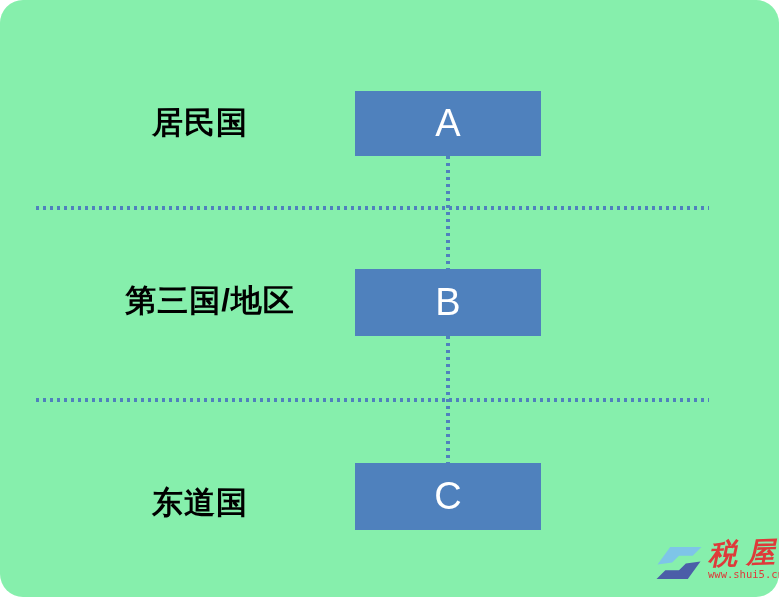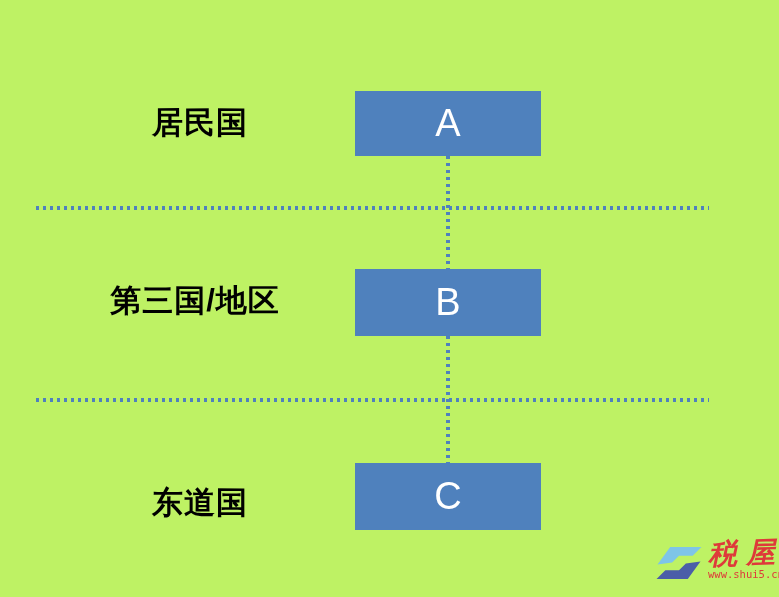--- a/index.html
+++ b/index.html
@@ -4,23 +4,24 @@
 <style>
   html, body {
     margin: 0;
     padding: 0;
     background: #ffffff;
   }
   .stage {
     position: relative;
     width: 779px;
     height: 597px;
-    background: #bef264;
+    background: #86efac;
     overflow: hidden;
     font-family: "Liberation Sans", sans-serif;
+    border-radius: 23px;
   }
   
   .node {
     position: absolute;
     left: 355px;
     width: 186px;
     background: #4f81bd;
     color: #ffffff;
     display: flex;
     align-items: center;
@@ -36,21 +37,21 @@
   .row-label {
     position: absolute;
     transform: translate(-50%, -50%);
     font-weight: bold;
     font-size: 31px;
     color: #000000;
     white-space: nowrap;
     letter-spacing: 1px;
   }
   .label-a { left: 200px; top: 123px; }
-  .label-b { left: 195px; top: 301px; }
+  .label-b { left: 210px; top: 301px; }
   .label-c { left: 200px; top: 495px; margin-top: 8px; }
 
   
   .vdots {
     position: absolute;
     left: 446px;
     width: 4px;
     background-image: repeating-linear-gradient(
       to bottom,
       #4f81bd 0px, #4f81bd 3px,

